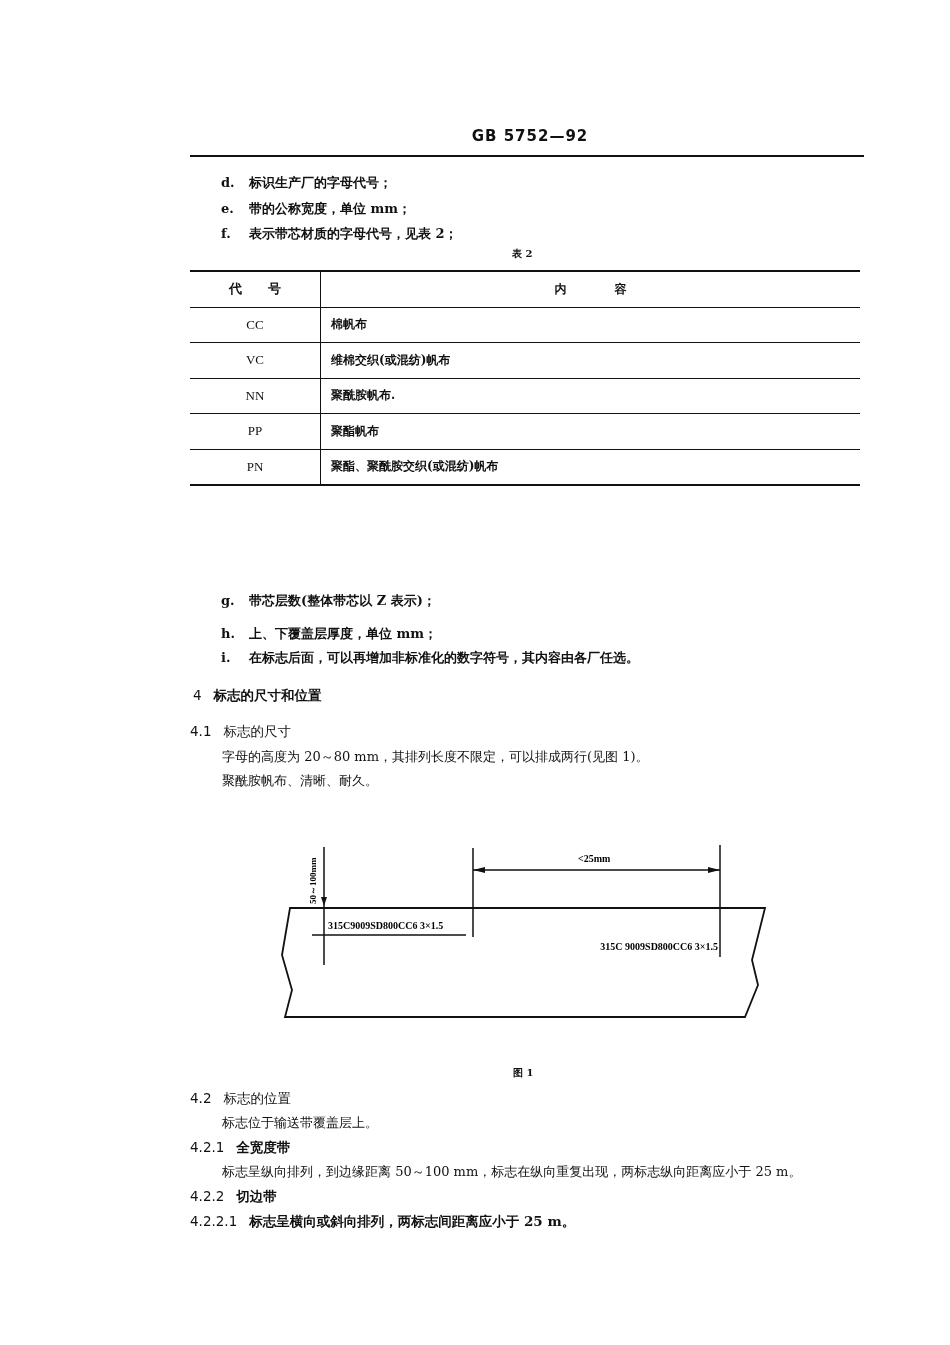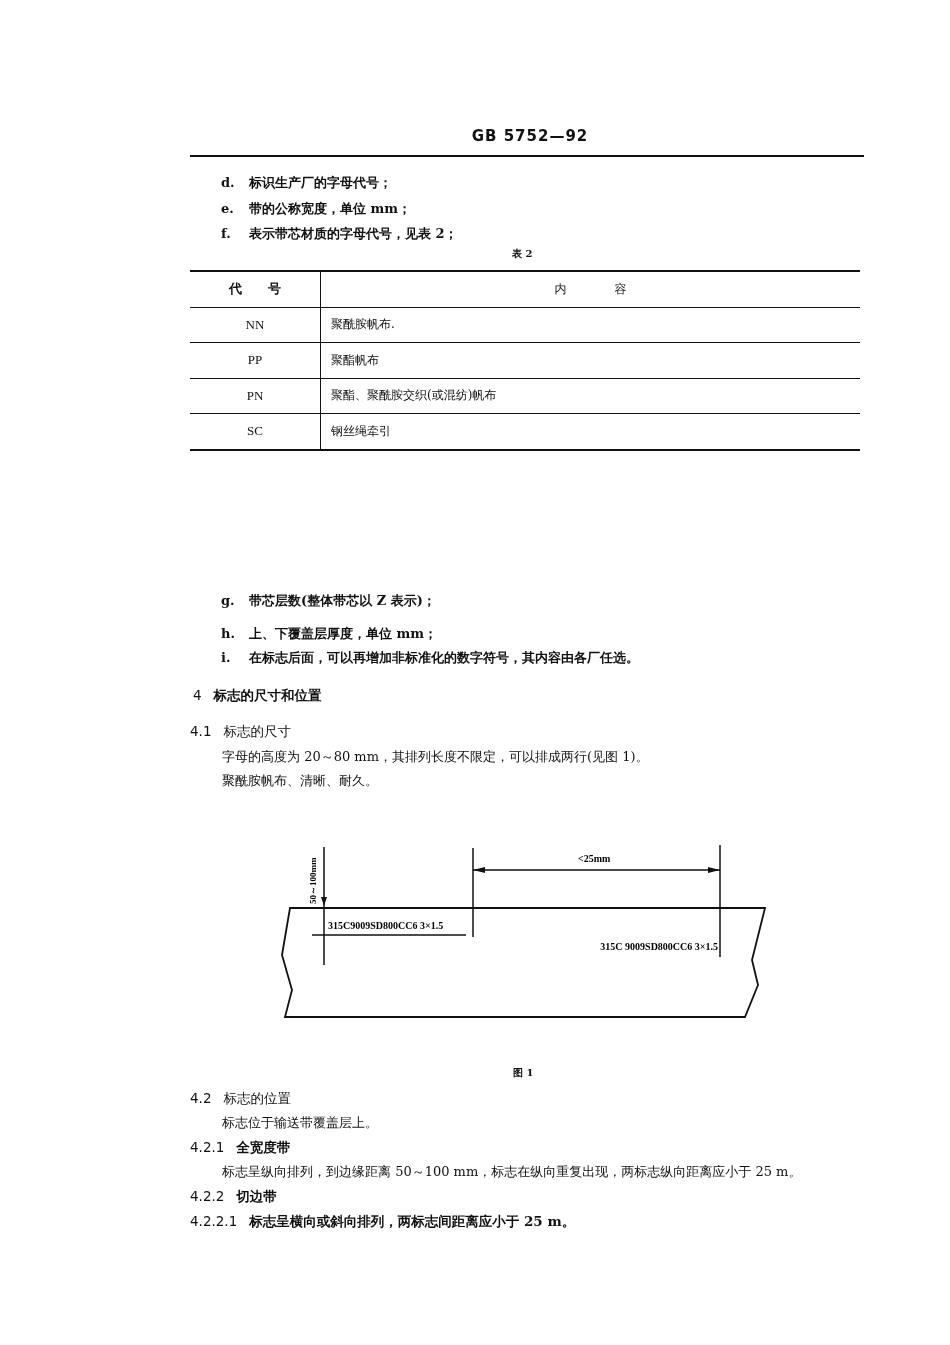--- a/index.html
+++ b/index.html
@@ -10,21 +10,21 @@
             font-size: 15px; font-weight: bold; letter-spacing: 1px; }
   .header-rule { left: 190px; top: 155px; width: 674px; height: 2px; background: #111; }
   .item { font-size: 13px; font-weight: bold; white-space: nowrap; }
   .item .lbl { display: inline-block; width: 28px; }
   .cap { font-size: 10px; font-weight: bold; }
   table.t2 { position: absolute; left: 190px; top: 270px; width: 670px; border-collapse: collapse; }
   table.t2 td, table.t2 th { height: 34.5px; padding: 0; font-size: 12px; border-bottom: 1.5px solid #111; }
   table.t2 tr:first-child th { border-top: 2px solid #111; }
   table.t2 tr:last-child td { border-bottom: 2.5px solid #111; }
   table.t2 .c1 { width: 130px; text-align: center; border-right: 1.5px solid #111; font-family: "Liberation Serif", serif; font-size: 13px; }
-  table.t2 .c2 { text-align: left; padding-left: 10px; font-weight: normal; font-size: 12px; }
+  table.t2 .c2 { text-align: left; padding-left: 10px; font-weight: bold; font-size: 12px; }
   table.t2 th.c2 { text-align: center; padding-left: 0; }
   table.t2 th { font-weight: bold; font-size: 13px; }
   .sec { font-size: 13.5px; font-weight: bold; white-space: nowrap; }
   .sec .num { font-family: "DejaVu Sans", sans-serif; font-weight: normal; margin-right: 12px; }
   .para { font-size: 13px; font-weight: normal; white-space: nowrap; }
   svg text { font-family: "Liberation Serif", serif; font-weight: bold; }
 </style>
 </head>
 <body>
 
@@ -42,34 +42,38 @@
 </div>
 
 <div class="abs cap" style="left:512px; top:247px;">表 2</div>
 <table class="t2">
   <tbody>
       <tr>
     <th class="c1">代　　号</th>
     <th class="c2">内　　　　容</th>
   </tr>
   <tr>
+    <td class="c1">CC</td>
+    <td class="c2">棉帆布</td>
+  </tr>
+  <tr>
+    <td class="c1">VC</td>
+    <td class="c2">维棉交织(或混纺)帆布</td>
+  </tr>
+  <tr>
     <td class="c1">NN</td>
     <td class="c2">聚酰胺帆布.</td>
   </tr>
   <tr>
     <td class="c1">PP</td>
     <td class="c2">聚酯帆布</td>
   </tr>
   <tr>
     <td class="c1">PN</td>
     <td class="c2">聚酯、聚酰胺交织(或混纺)帆布</td>
-  </tr>
-  <tr>
-    <td class="c1">SC</td>
-    <td class="c2">钢丝绳牵引</td>
   </tr>
 </tbody>
   </table>
 
 <div class="abs item" style="left:221px; top:592px;">
   <span class="lbl">g.</span><span>带芯层数(整体带芯以 Z 表示)；</span>
 </div>
 <div class="abs item" style="left:221px; top:625px;">
   <span class="lbl">h.</span><span>上、下覆盖层厚度，单位 mm；</span>
 </div>

